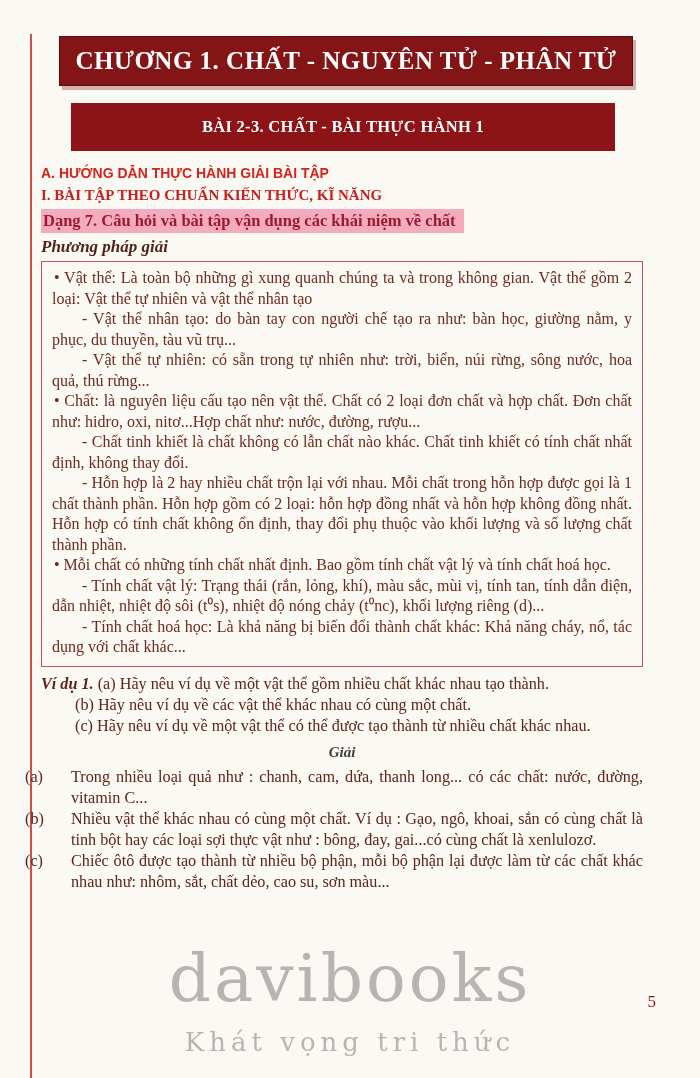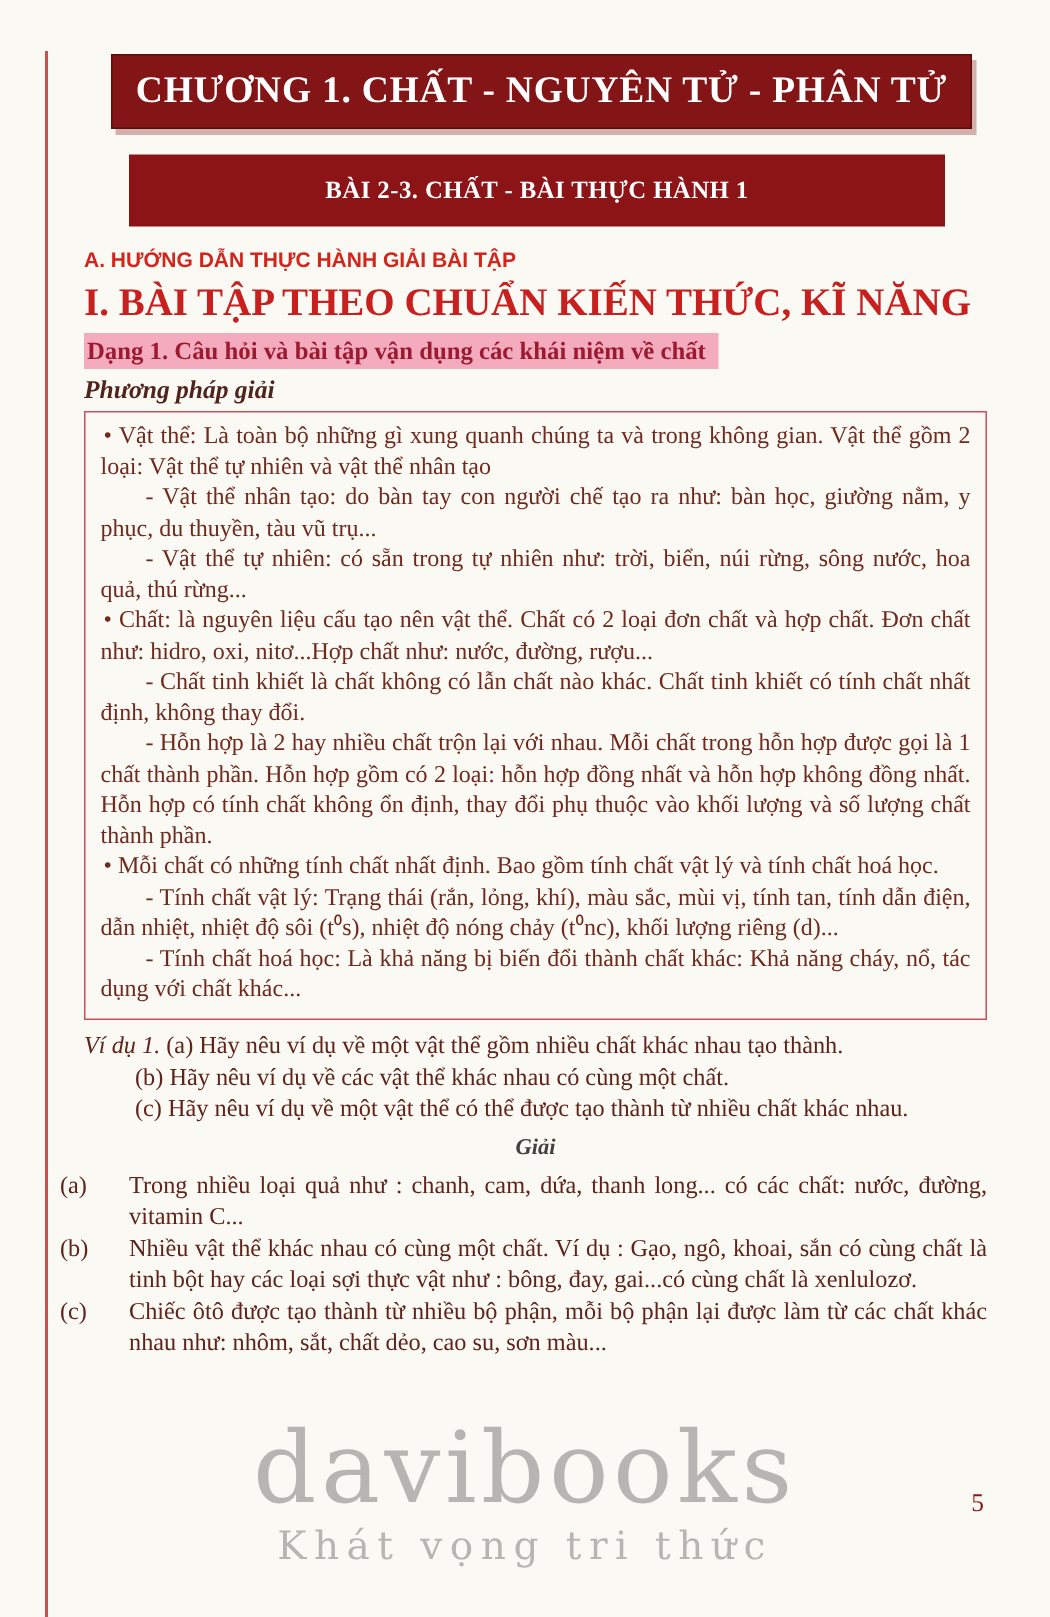--- a/index.html
+++ b/index.html
@@ -8,21 +8,21 @@
     width:700px; height:1078px;
     background:#fbf9f3;
     font-family:"Liberation Serif", serif;
     overflow:hidden;
     box-sizing:border-box;
   }
   .left-rule {
     position:absolute; left:30px; top:34px; bottom:0;
     width:2px; background:#c9504e;
   }
-  .content { position:absolute; left:56px; top:36px; width:602px; }
+  .content { position:absolute; left:41px; top:36px; width:602px; }
 
   .chapter-banner {
     margin:0 10px 0 18px; height:48px;
     background:#841517; color:#ffffff;
     border:1px solid #5d0c0e;
     box-shadow:3px 4px 0 rgba(132,21,23,0.32);
     display:flex; align-items:center; justify-content:center;
     font-weight:bold; font-size:25px; letter-spacing:0.5px;
     text-align:center;
   }
@@ -32,21 +32,21 @@
     display:flex; align-items:center; justify-content:center;
     font-weight:bold; font-size:16.5px; letter-spacing:0.3px;
   }
   .section-a {
     margin:14px 0 0 0;
     font-family:"Liberation Sans", sans-serif;
     font-weight:bold; font-size:14px; color:#d2251c;
   }
   .section-i {
     margin:6px 0 0 0;
-    font-weight:bold; font-size:26px; color:#c81f1f;
+    font-weight:bold; font-size:15px; color:#c81f1f;
   }
   .dang-line { margin:5px 0 0 0; }
   .dang-hl {
     display:inline-block;
     background:#f5abbe; color:#9c1a31;
     font-weight:bold; font-size:16.5px;
     padding:2px 8px 2px 2px;
   }
   .method {
     margin:4px 0 4px 0;
@@ -59,39 +59,39 @@
     color:#6e2a1e; font-size:16px; line-height:20.5px;
   }
   .theory-box p { margin:0; text-align:justify; }
   .theory-box p.bullet { text-indent:2px; }
   .theory-box p.dash   { text-indent:30px; }
 
   .example { margin-top:7px; color:#5e241c; font-size:16.2px; line-height:21px; }
   .example p { margin:0; text-align:justify; }
   .example .hang { padding-left:34px; text-indent:-34px; }
   .example .q    { padding-left:34px; }
-  .vd-label { font-weight:normal; font-style:italic; }
+  .vd-label { font-weight:bold; font-style:italic; }
 
   .giai {
     margin:7px 0 6px 0; text-align:center;
     font-weight:bold; font-style:italic;
     font-size:15px; color:#404040;
   }
   .answers { color:#5e241c; font-size:16.2px; line-height:21px; }
   .answer { display:flex; margin-left:-16px; }
   .answer .marker { width:46px; flex-shrink:0; }
   .answer .atext  { flex:1; text-align:justify; }
 
   .watermark {
     position:absolute; left:0; right:0; top:944px;
     text-align:center; color:#7e7e7e; opacity:0.55;
     pointer-events:none;
   }
   .wm1 { font-family:"DejaVu Serif", serif; font-size:66px; letter-spacing:3px; line-height:70px; }
-  .wm2 { font-family:"DejaVu Serif", serif; font-size:26px; letter-spacing:5px; margin-top:2px; }
+  .wm2 { font-family:"DejaVu Serif", serif; font-size:26px; letter-spacing:5px; margin-top:13px; }
 
   .page-number {
     position:absolute; right:44px; top:992px;
     color:#8c1416; font-size:17px;
   }
 </style>
 </head>
 <body>
 
 <div class="page">
@@ -105,21 +105,21 @@
 
     <div class="lesson-banner">
       <span>BÀI 2-3. CHẤT - BÀI THỰC HÀNH 1</span>
     </div>
 
     <div class="section-a">A. HƯỚNG DẪN THỰC HÀNH GIẢI BÀI TẬP</div>
 
     <div class="section-i">I. BÀI TẬP THEO CHUẨN KIẾN THỨC, KĨ NĂNG</div>
 
     <div class="dang-line">
-      <span class="dang-hl">Dạng 1. Câu hỏi và bài tập vận dụng các khái niệm về chất</span>
+      <span class="dang-hl">Dạng 7. Câu hỏi và bài tập vận dụng các khái niệm về chất</span>
     </div>
 
     <div class="method">Phương pháp giải</div>
 
     <div class="theory-box">
       <p class="bullet">•  Vật thể: Là toàn bộ những gì xung quanh chúng ta và trong không gian. Vật thể gồm 2 loại: Vật thể tự nhiên và vật thể nhân tạo</p>
       <p class="dash">- Vật thể nhân tạo: do bàn tay con người chế tạo ra như: bàn học, giường nằm, y phục, du thuyền, tàu vũ trụ...</p>
       <p class="dash">- Vật thể tự nhiên: có sẵn trong tự nhiên như: trời, biển, núi rừng, sông nước, hoa quả, thú rừng...</p>
       <p class="bullet">•  Chất: là nguyên liệu cấu tạo nên vật thể. Chất có 2 loại đơn chất và hợp chất. Đơn chất như: hidro, oxi, nitơ...Hợp chất như: nước, đường, rượu...</p>
       <p class="dash">- Chất tinh khiết là chất không có lẫn chất nào khác. Chất tinh khiết có tính chất nhất định, không thay đổi.</p>

